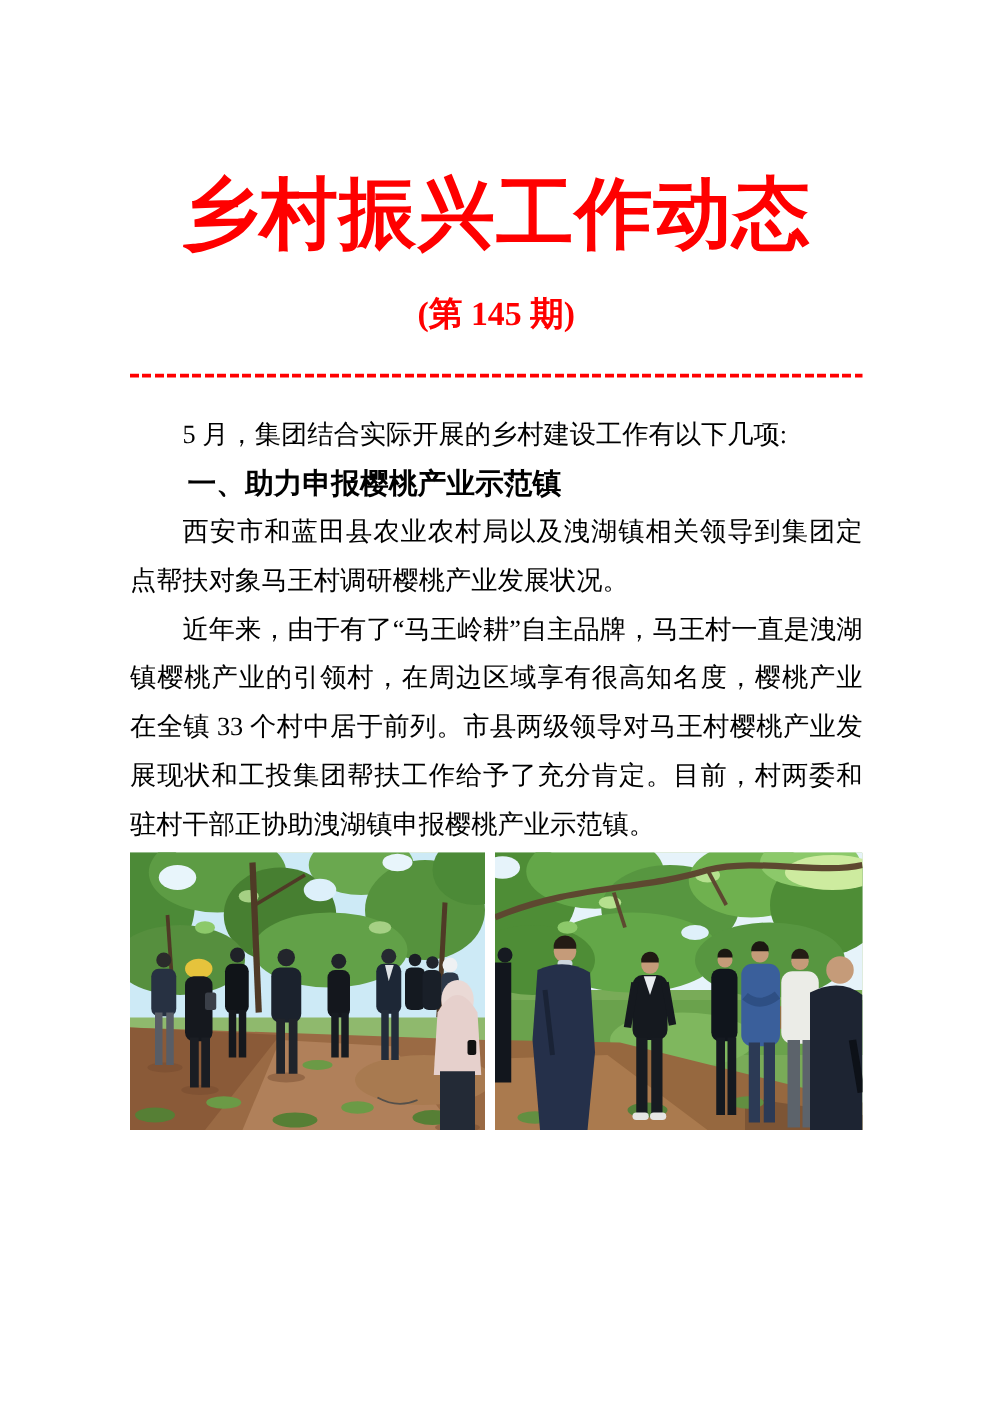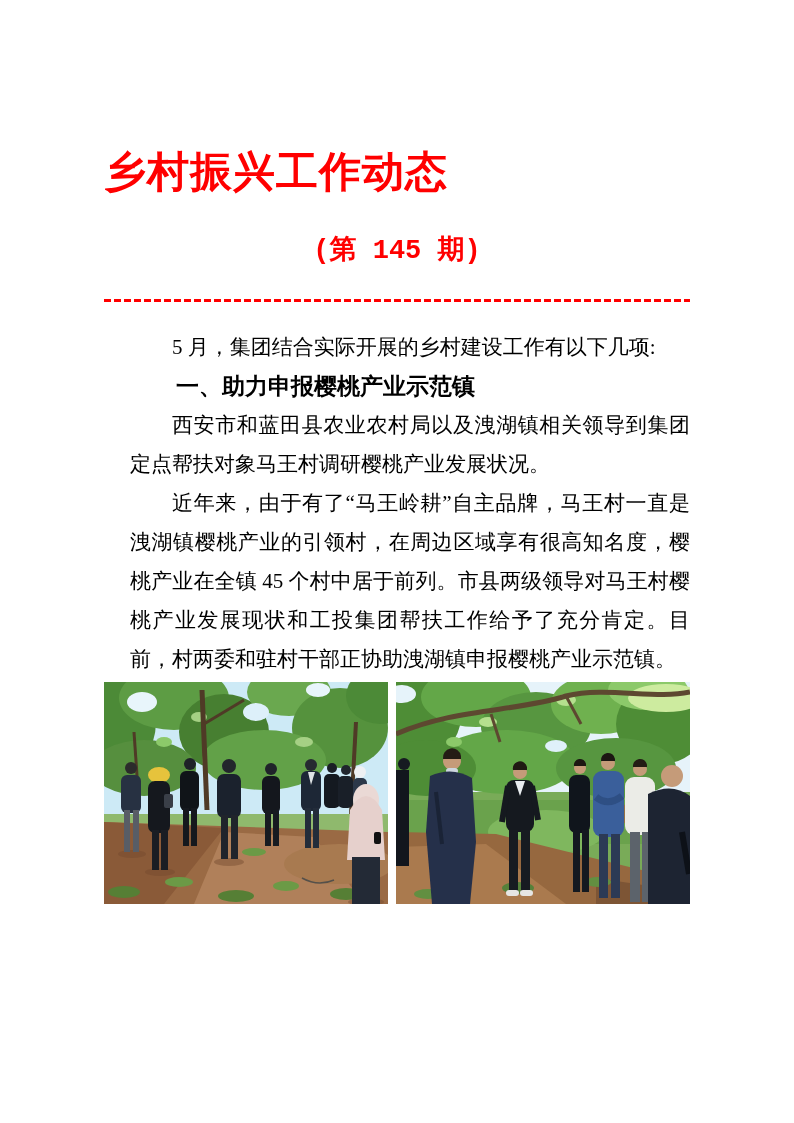--- a/index.html
+++ b/index.html
@@ -10,48 +10,47 @@
     background:#ffffff;
     box-sizing:border-box;
     padding:0 104px;
     overflow:hidden;
     font-family:"Liberation Serif","DejaVu Serif",serif;
     color:#000000;
   }
   .doc-title {
     margin:0;
     padding-top:134px;
-    font-size:42px;
+    font-size:62px;
     line-height:76px;
     font-weight:bold;
+    text-align:center;
     letter-spacing:1px;
     color:#FF0000;
     font-family:"Liberation Serif","DejaVu Serif",serif;
   }
   .issue {
     margin-top:26px;
     font-size:27px;
     line-height:30px;
     font-weight:bold;
     text-align:center;
     color:#FF0000;
-    font-family:Liberation Mono, monospace;
   }
   .divider {
     margin-top:33px;
     height:3px;
     background:repeating-linear-gradient(to right,#FF0000 0 7px,transparent 7px 10px);
   }
   .content {
     margin-top:26px;
     font-size:21px;
     line-height:39px;
     text-align:justify;
     text-justify:inter-ideograph;
-    margin-left:26px;
   }
   .content p { margin:0; text-indent:2em; }
   .section-heading {
     font-family:"Liberation Sans","DejaVu Sans",sans-serif;
     font-weight:bold;
     font-size:23px;
   }
   .photos {
     display:flex;
     gap:8px;
@@ -70,21 +69,21 @@
   <h1 class="doc-title">乡村振兴工作动态</h1>
 
   <div class="issue">(第 145 期)</div>
 
   <div class="divider"></div>
 
   <div class="content">
     <p>5 月，集团结合实际开展的乡村建设工作有以下几项:</p>
     <p class="section-heading">一、助力申报樱桃产业示范镇</p>
     <p>西安市和蓝田县农业农村局以及洩湖镇相关领导到集团定点帮扶对象马王村调研樱桃产业发展状况。</p>
-    <p>近年来，由于有了“马王岭耕”自主品牌，马王村一直是洩湖镇樱桃产业的引领村，在周边区域享有很高知名度，樱桃产业在全镇 45 个村中居于前列。市县两级领导对马王村樱桃产业发展现状和工投集团帮扶工作给予了充分肯定。目前，村两委和驻村干部正协助洩湖镇申报樱桃产业示范镇。</p>
+    <p>近年来，由于有了“马王岭耕”自主品牌，马王村一直是洩湖镇樱桃产业的引领村，在周边区域享有很高知名度，樱桃产业在全镇 33 个村中居于前列。市县两级领导对马王村樱桃产业发展现状和工投集团帮扶工作给予了充分肯定。目前，村两委和驻村干部正协助洩湖镇申报樱桃产业示范镇。</p>
   </div>
 
   <div class="photos">
 
     <figure class="photo-left">
       <svg viewBox="0 0 284 222" preserveAspectRatio="none" role="img" aria-label="樱桃园调研合影（全景）">
         <rect width="284" height="222" fill="#8fb96d"></rect>
         <rect width="284" height="132" fill="#cdeaf6"></rect>
         <g>
           <ellipse cx="10" cy="40" rx="42" ry="52" fill="#4c8a37"></ellipse>

